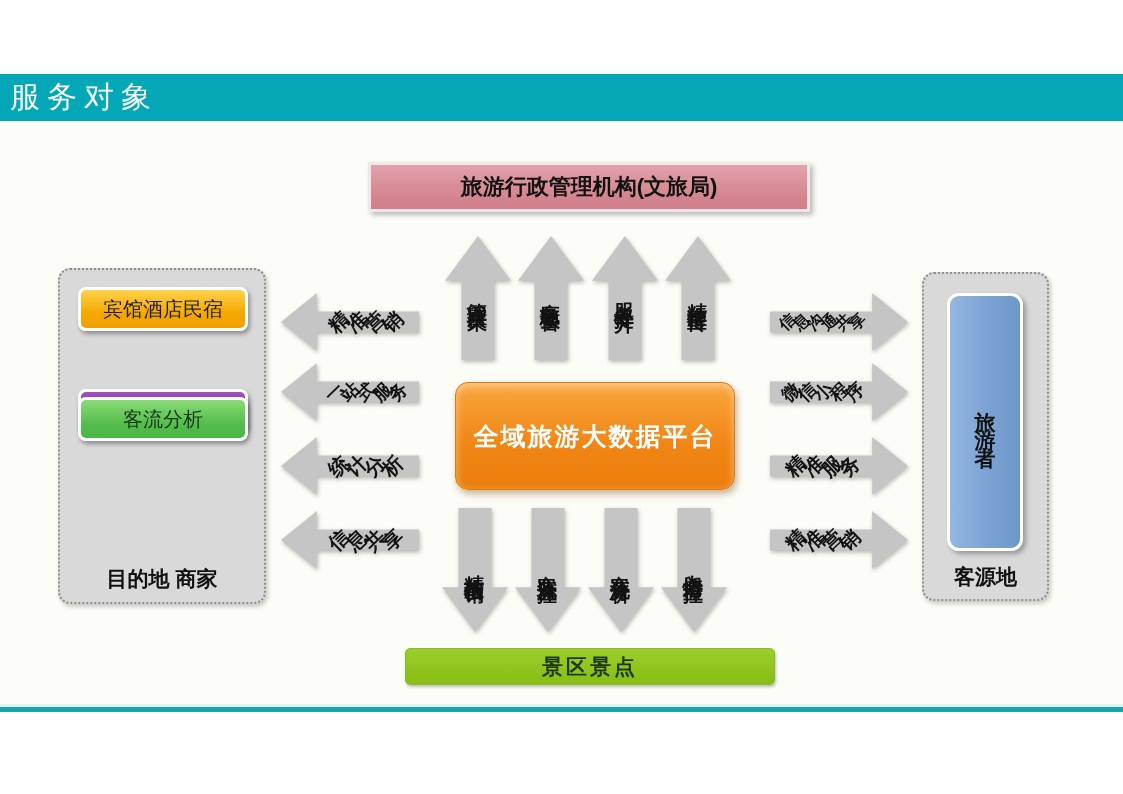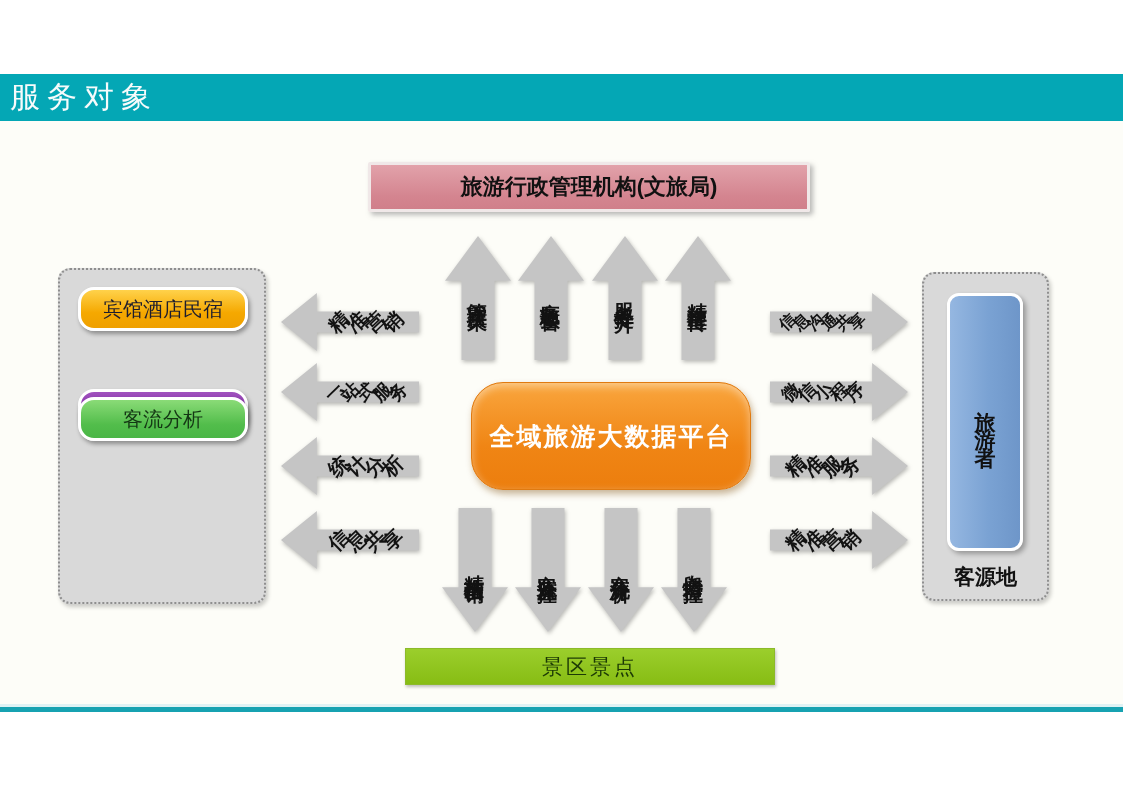--- a/index.html
+++ b/index.html
@@ -16,39 +16,39 @@
 
   
   .gov-box{position:absolute;left:368px;top:162px;width:436px;height:44px;
            background:linear-gradient(#e2a2aa,#d48590 70%,#d07f8a);
            border:3px solid #f0e8e8;border-radius:2px;
            box-shadow:3px 3px 5px rgba(130,130,130,.55);
            display:flex;align-items:center;justify-content:center;
            font-size:22px;font-weight:bold;color:#111;}
   .platform-box{position:absolute;left:455px;top:382px;width:278px;height:106px;
            background:linear-gradient(#f9a63e,#f08514 60%,#ec7e0e);
-           border-radius:32px;border:1px solid #e07a10;
+           border-radius:13px;border:1px solid #e07a10;
            box-shadow:2px 4px 7px rgba(120,70,0,.4), inset 0 3px 8px rgba(255,255,255,.45);
            display:flex;align-items:center;justify-content:center;
-           font-size:25px;font-weight:bold;color:#ffffff;letter-spacing:2px;margin-left:16px;}
+           font-size:25px;font-weight:bold;color:#ffffff;letter-spacing:2px;}
   .scenic-box{position:absolute;left:405px;top:648px;width:368px;height:35px;
            background:linear-gradient(#9bce2c,#87bd14);
-           border-radius:0;border:1px solid #8cba2a;
+           border-radius:5px;border:1px solid #8cba2a;
            box-shadow:1px 2px 3px rgba(0,0,0,.25);
            display:flex;align-items:center;justify-content:center;
-           font-size:21px;font-weight:normal;color:#1c3a05;letter-spacing:3px;}
+           font-size:21px;font-weight:bold;color:#1c3a05;letter-spacing:3px;}
 
   
   .panel{position:absolute;background:#d9d9d9;border:2px dotted #8f8f8f;border-radius:12px;
          box-shadow:2px 3px 4px rgba(0,0,0,.2);}
   .panel-left{left:58px;top:268px;width:204px;height:332px;}
   .panel-right{left:922px;top:272px;width:123px;height:325px;}
   .panel-caption{position:absolute;left:0;width:100%;text-align:center;
                  font-size:21px;font-weight:bold;color:#111;}
-  .merchant-item{position:absolute;left:18px;width:164px;height:38px;border-radius:16px;
+  .merchant-item{position:absolute;left:18px;width:164px;height:38px;border-radius:8px;
                  border:3px solid #ffffff;box-shadow:2px 3px 4px rgba(0,0,0,.35);
                  display:flex;align-items:center;justify-content:center;
                  font-family:"Liberation Serif",serif;font-size:20px;}
   .mi-0{top:17px;background:linear-gradient(#ffd24b,#f5a800 60%,#efa000);color:#1d1d2e;}
   .mi-1{top:72px;background:linear-gradient(#a052be,#7b22a0 65%,#73199a);color:#f3e8f7;margin-top:47px;}
   .mi-2{top:127px;background:linear-gradient(#8adb77,#52bd4b 65%,#4ab646);color:#143714;}
   .mi-3{top:184px;background:linear-gradient(#35689e,#20518a 65%,#1d4c84);color:#eaf1f8;}
   .mi-4{top:240px;background:linear-gradient(#dc4a16,#c23508 65%,#bc3106);color:#f7dcc8;}
   .tourist-box{position:absolute;left:23px;top:19px;width:70px;height:252px;border-radius:12px;
                border:3px solid #ffffff;box-shadow:3px 3px 5px rgba(0,0,0,.3);
@@ -104,20 +104,21 @@
   <div class="panel panel-left">
     <div class="merchant-item mi-0">
       <span>宾馆酒店民宿</span>
     </div>
     <div class="merchant-item mi-1">
       <span>餐饮</span>
     </div>
     <div class="merchant-item mi-2">
       <span>客流分析</span>
     </div>
+    <div class="panel-caption" style="bottom:9px;">目的地 商家</div>
   </div>
 
   <div class="panel panel-right">
     <div class="tourist-box">旅游者</div>
     <div class="panel-caption" style="bottom:8px;">客源地</div>
   </div>
 
   <div class="arrow-wrap aw-v" style="left:445px;top:236px;">
     <div class="arrow-shape shape-up"></div>
     <div class="v-label">管理决策</div>

